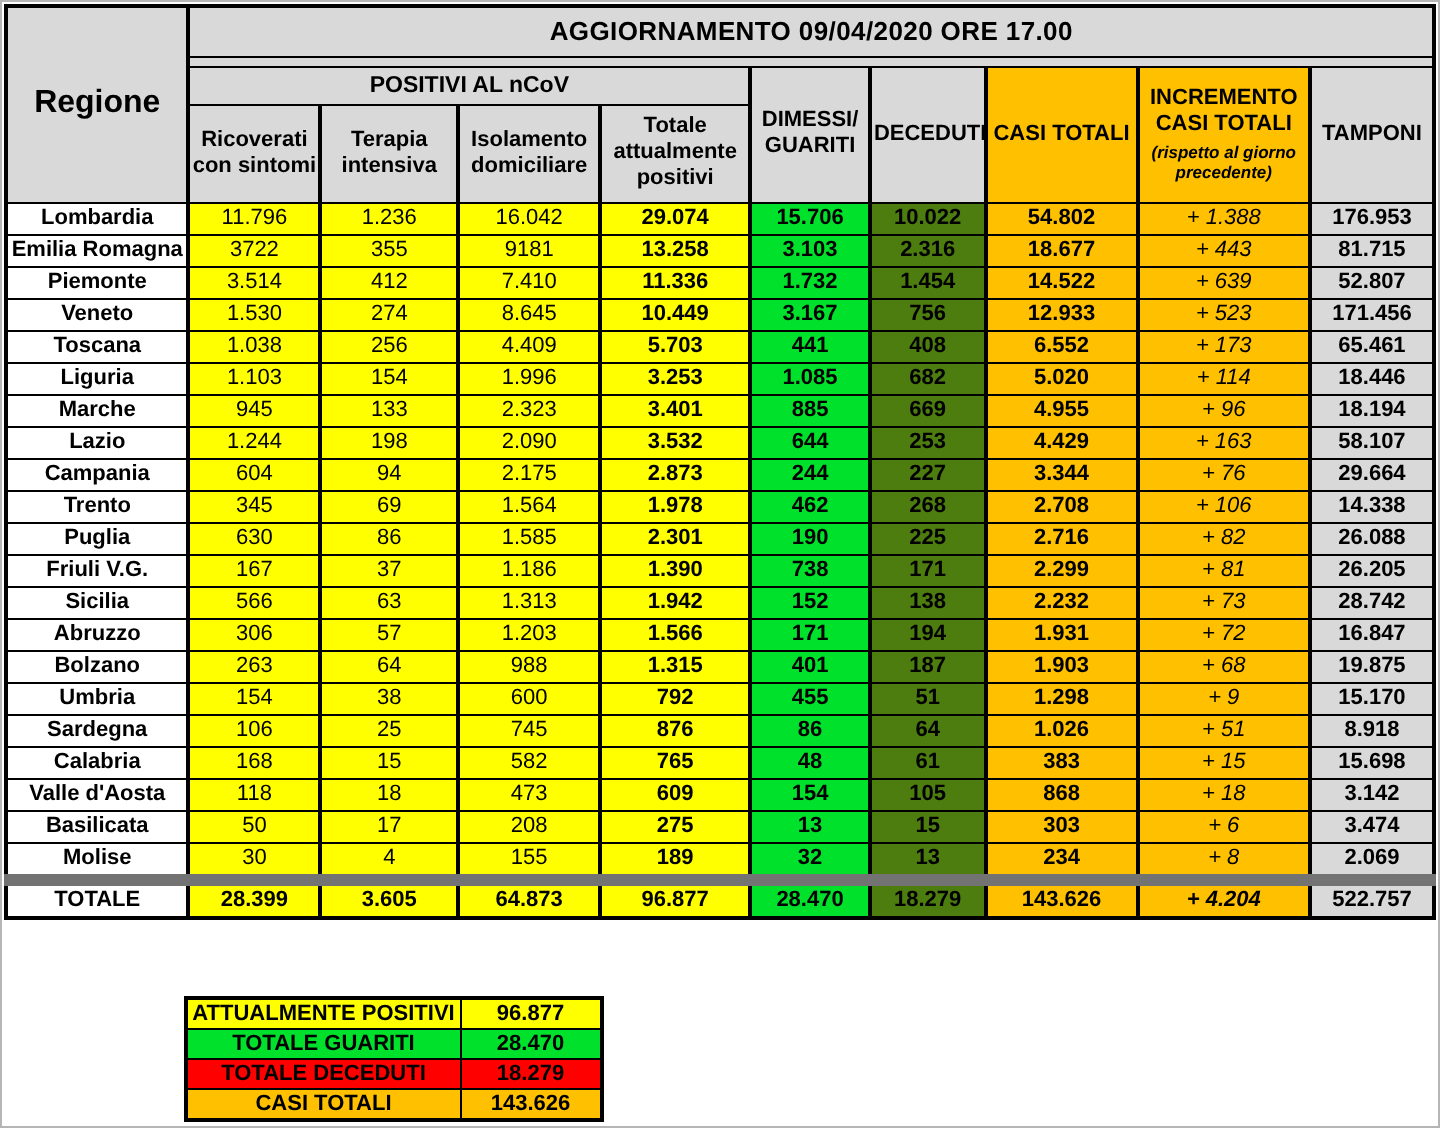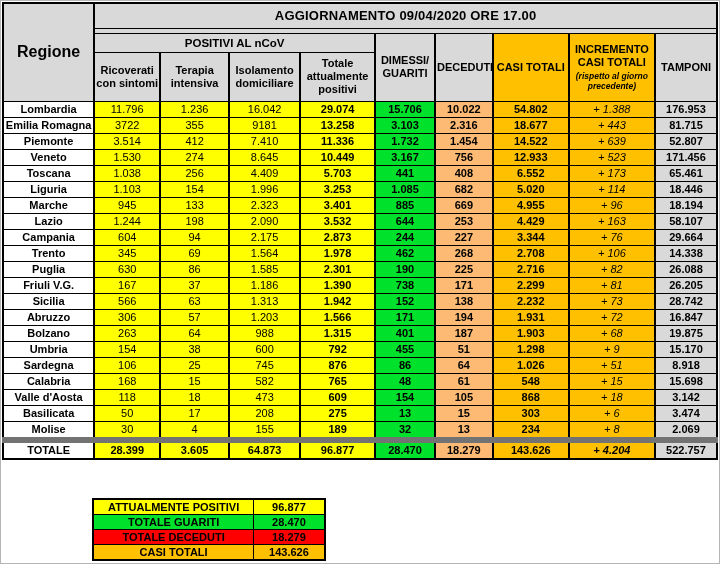--- a/index.html
+++ b/index.html
@@ -42,41 +42,41 @@
   th.col-hdr { background:#d9d9d9; font-size:11px; font-weight:bold; border-bottom:2px solid #000; line-height:13px; }
   th.col-hdr.orange { background:#ffc000; }
   th.sub-hdr { background:#d9d9d9; font-size:11px; font-weight:bold; height:49px; border-bottom:2px solid #000; line-height:13px; }
   .hdr-note { display:block; font-size:8.5px; font-style:italic; font-weight:600; line-height:10px; margin-top:2px; }
 
   table.main tbody td { font-size:11px; height:15px; line-height:15px; white-space:nowrap; }
   td.region { font-weight:bold; background:#ffffff; font-size:11.5px; }
   td.c0, td.c1, td.c2 { background:#ffff00; }
   td.c3 { background:#ffff00; font-weight:bold;margin-top:17px; }
   td.c4 { background:#00e12c; font-weight:bold; }
-  td.c5 { background:#fdba74; font-weight:bold; }
+  td.c5 { background:#4d7c0f; font-weight:bold; }
   td.c6 { background:#ffc000; font-weight:bold; }
   td.c7 { background:#ffc000; font-style:italic; }
   td.c8 { background:#d9d9d9; font-weight:bold; }
   tr.total td { border-top:6px solid #737373; font-weight:bold; }
   tr.total td.c7 { font-weight:bold; }
 
   
   table.summary {
     position: absolute; left: 91px; top: 497px;
     border-collapse: collapse;
     border: 2px solid #000;
     table-layout: fixed;
   }
   table.summary td {
     border: 1px solid #000;
     text-align: center;
     font-size: 11px;
     font-weight: bold;
     height: 14px; line-height: 14px;
-    padding: 0 14px;
+    padding: 0 2px;
     white-space: nowrap;
   }
   td.slabel { width: 137px; }
   td.svalue { width: 71px; }
 </style>
 </head>
 <body>
 
 <div class="page">
 
@@ -325,21 +325,21 @@
           <td class="c8">8.918</td>
         </tr>
         <tr>
           <td class="region">Calabria</td>
           <td class="c0">168</td>
           <td class="c1">15</td>
           <td class="c2">582</td>
           <td class="c3">765</td>
           <td class="c4">48</td>
           <td class="c5">61</td>
-          <td class="c6">548</td>
+          <td class="c6">383</td>
           <td class="c7">+ 15</td>
           <td class="c8">15.698</td>
         </tr>
         <tr>
           <td class="region">Valle d'Aosta</td>
           <td class="c0">118</td>
           <td class="c1">18</td>
           <td class="c2">473</td>
           <td class="c3">609</td>
           <td class="c4">154</td>

